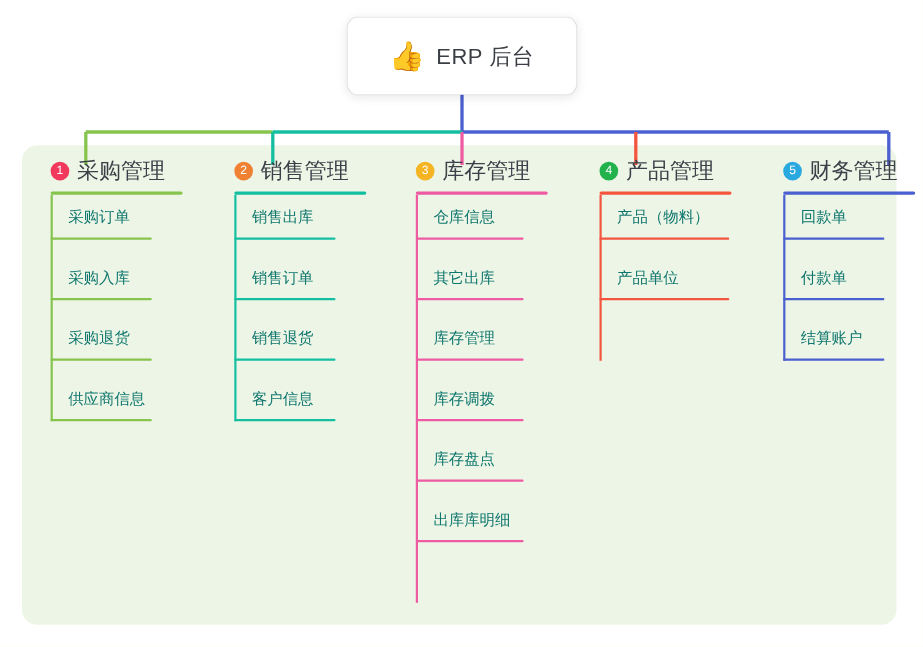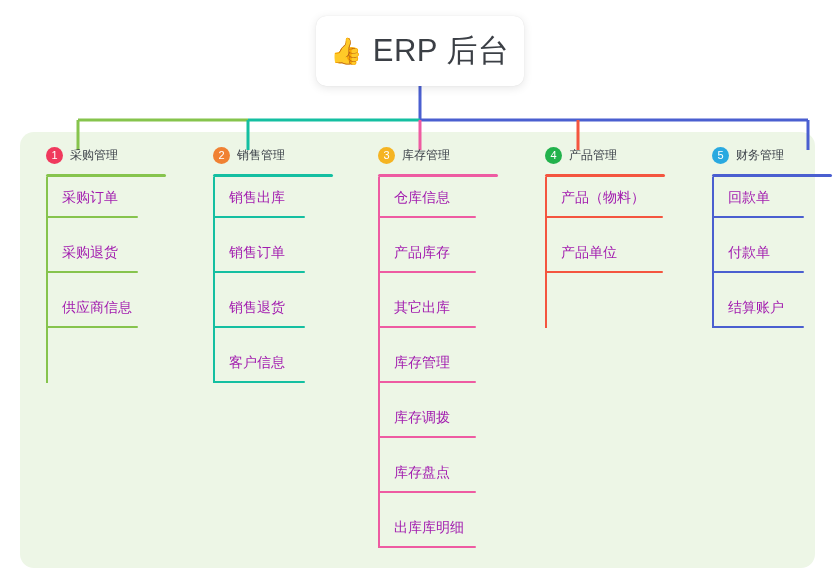--- a/index.html
+++ b/index.html
@@ -21,51 +21,51 @@
   
   .root-node{
     position:absolute;left:316px;top:16px;width:208px;height:70px;
     background:#ffffff;border-radius:10px;
     box-shadow:0 2px 10px rgba(0,0,0,.10),0 0 1px rgba(0,0,0,.12);
     display:flex;align-items:center;justify-content:center;
     gap:10px;
   }
   .root-emoji{font-size:26px;line-height:1;}
   .root-title{
-    font-size:31px;color:#3b3f45;letter-spacing:.5px;
+    font-size:20px;color:#3b3f45;letter-spacing:.5px;
     font-family:"Liberation Sans","DejaVu Sans",sans-serif;
   }
 
   
   svg.links{position:absolute;left:0;top:0;width:839px;height:588px;overflow:visible;}
 
   
   .col{position:absolute;top:142px;}
   .col-head{
     display:flex;align-items:center;gap:7px;
     height:26px;padding-left:18px;
   }
   .badge{
     width:17px;height:17px;border-radius:50%;
     color:#fff;font-size:11px;line-height:17px;text-align:center;
     font-family:"Liberation Sans","DejaVu Sans",sans-serif;
     flex:none;
   }
   .col-title{
-    font-size:12px;color:#3c4149;white-space:nowrap;
+    font-size:20px;color:#3c4149;white-space:nowrap;
     font-family:"Liberation Sans","DejaVu Sans",sans-serif;
   }
   .head-rule{height:3px;border-radius:2px;margin-top:6px;}
 
   .leaves{position:relative;margin-top:0;}
   .spine{position:absolute;left:18px;top:0;width:2px;}
   .leaf{position:relative;height:55px;}
   .leaf-label{
     position:absolute;left:34px;top:12px;
-    font-size:14px;color:#a21caf;white-space:nowrap;
+    font-size:14px;color:#0f766e;white-space:nowrap;
     font-family:"Liberation Sans","DejaVu Sans",sans-serif;
     text-align:right;
   }
   .leaf-rule{
     position:absolute;left:18px;top:39px;height:2px;border-radius:1px;
   }
 </style>
 </head>
 <body>
 
@@ -99,20 +99,24 @@
           <span class="col-title">采购管理</span>
         </div>
         <div class="head-rule" style="background: rgb(134, 196, 77); width: 120px; margin-left: 18px;"></div>
         <div class="leaves">
           <div class="spine" style="background: rgb(134, 196, 77); height: 206px;"></div>
           <div class="leaf">
             <div class="leaf-label">采购订单</div>
             <div class="leaf-rule" style="background: rgb(134, 196, 77); width: 92px;"></div>
           </div>
           <div class="leaf">
+            <div class="leaf-label">采购入库</div>
+            <div class="leaf-rule" style="background: rgb(134, 196, 77); width: 92px;"></div>
+          </div>
+          <div class="leaf">
             <div class="leaf-label">采购退货</div>
             <div class="leaf-rule" style="background: rgb(134, 196, 77); width: 92px;"></div>
           </div>
           <div class="leaf">
             <div class="leaf-label">供应商信息</div>
             <div class="leaf-rule" style="background: rgb(134, 196, 77); width: 92px;"></div>
           </div>
         </div>
       </div>
       <div class="col" style="left: 195px; width: 150px;">
@@ -147,24 +151,20 @@
           <span class="col-title">库存管理</span>
         </div>
         <div class="head-rule" style="background: rgb(238, 91, 162); width: 120px; margin-left: 18px;"></div>
         <div class="leaves">
           <div class="spine" style="background: rgb(238, 91, 162); height: 371px;"></div>
           <div class="leaf">
             <div class="leaf-label">仓库信息</div>
             <div class="leaf-rule" style="background: rgb(238, 91, 162); width: 98px;"></div>
           </div>
           <div class="leaf">
-            <div class="leaf-label">产品库存</div>
-            <div class="leaf-rule" style="background: rgb(238, 91, 162); width: 98px;"></div>
-          </div>
-          <div class="leaf">
             <div class="leaf-label">其它出库</div>
             <div class="leaf-rule" style="background: rgb(238, 91, 162); width: 98px;"></div>
           </div>
           <div class="leaf">
             <div class="leaf-label">库存管理</div>
             <div class="leaf-rule" style="background: rgb(238, 91, 162); width: 98px;"></div>
           </div>
           <div class="leaf">
             <div class="leaf-label">库存调拨</div>
             <div class="leaf-rule" style="background: rgb(238, 91, 162); width: 98px;"></div>

